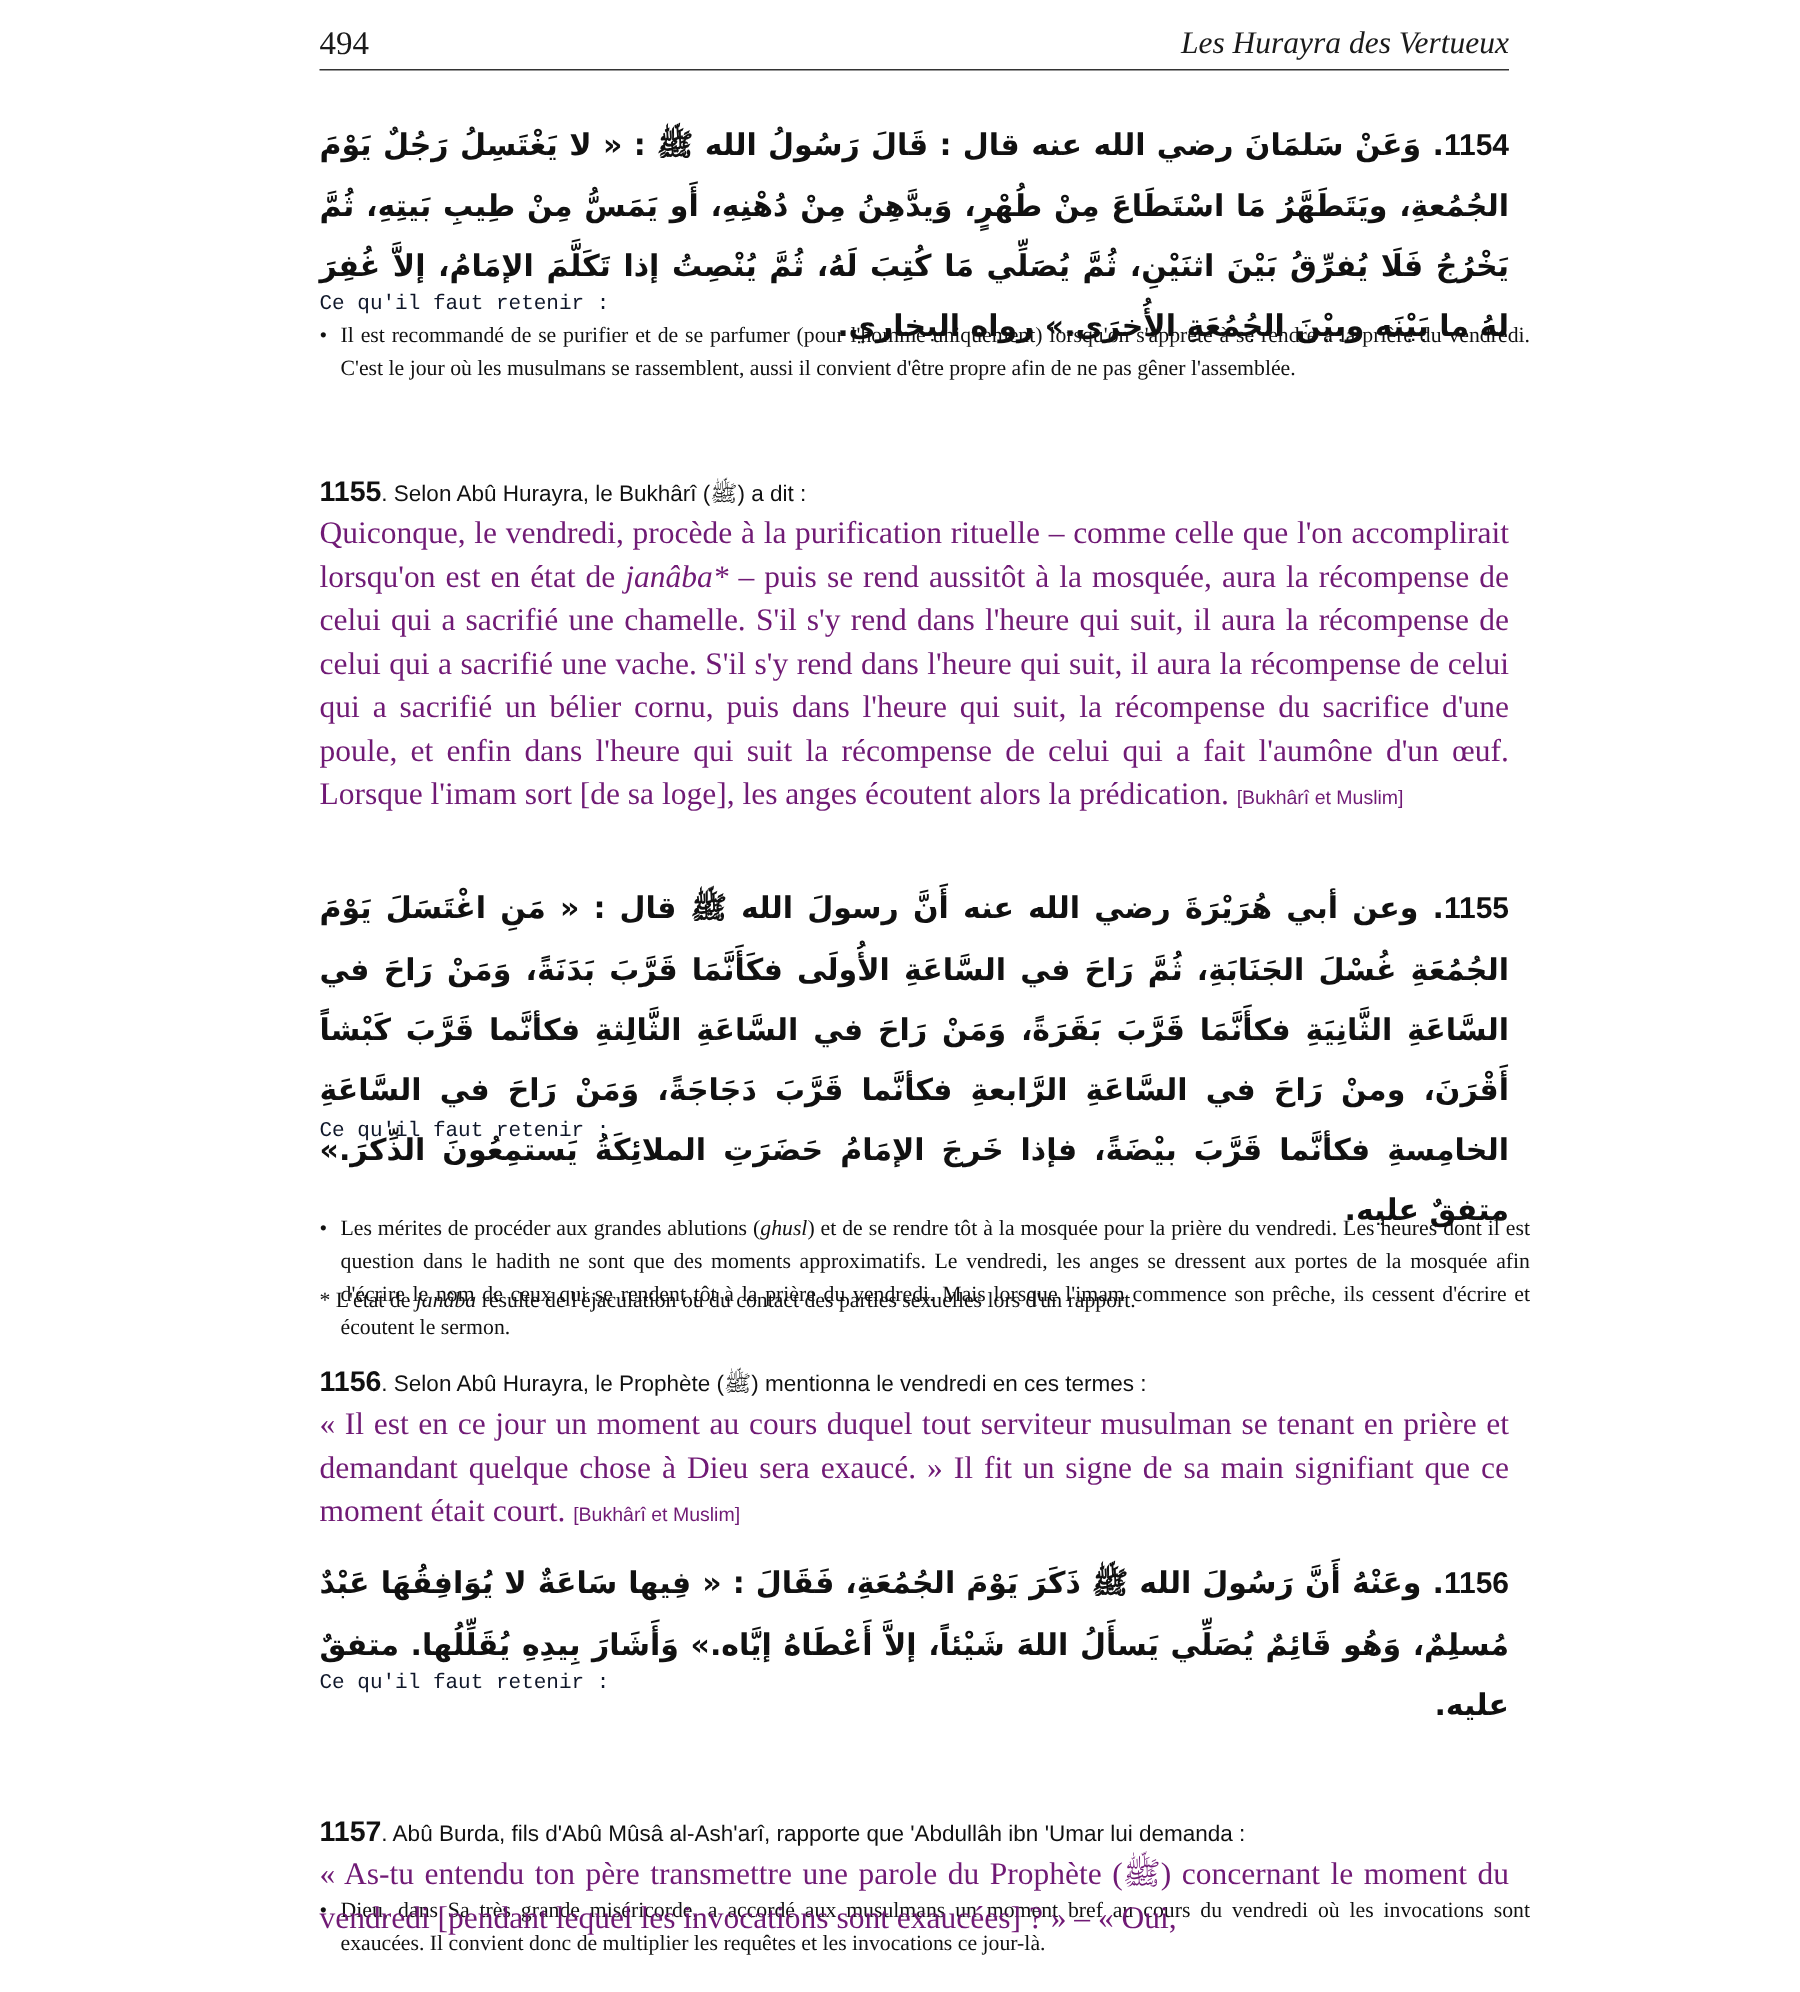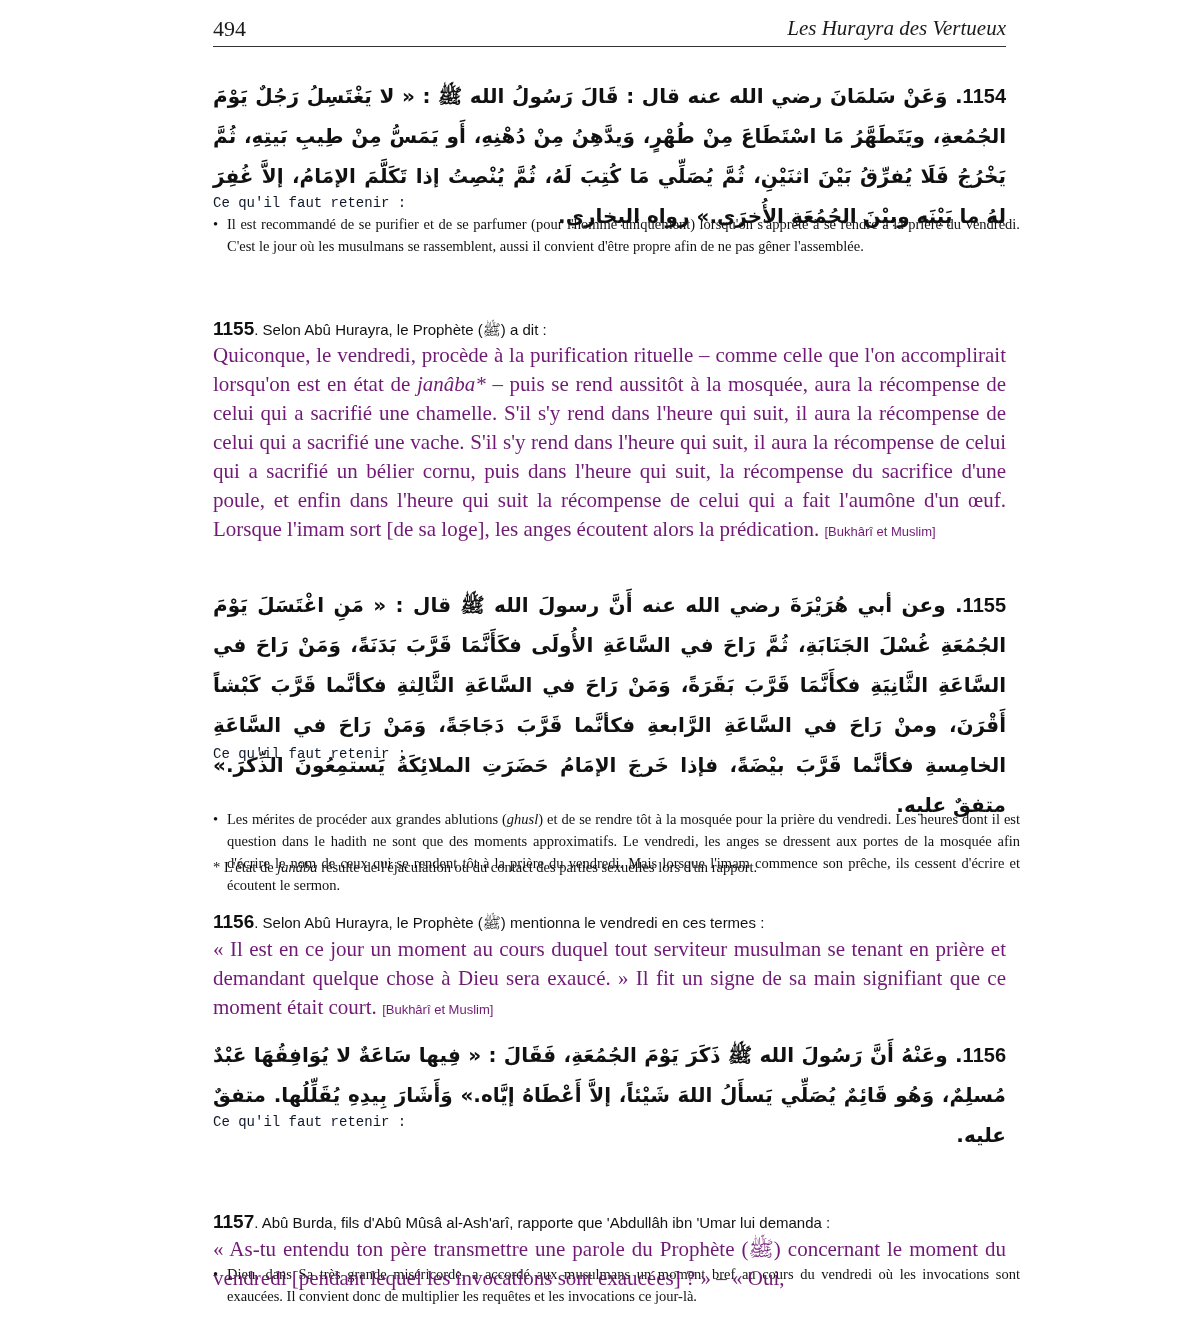--- a/index.html
+++ b/index.html
@@ -38,21 +38,21 @@
     <span class="num">1154</span><span>. وَعَنْ سَلمَانَ رضي الله عنه قال : قَالَ رَسُولُ الله ﷺ : « لا يَغْتَسِلُ رَجُلٌ يَوْمَ الجُمُعةِ، ويَتَطَهَّرُ مَا اسْتَطَاعَ مِنْ طُهْرٍ، وَيدَّهِنُ مِنْ دُهْنِهِ، أَو يَمَسُّ مِنْ طِيبِ بَيتِهِ، ثُمَّ يَخْرُجُ فَلَا يُفرِّقُ بَيْنَ اثنَيْنِ، ثُمَّ يُصَلِّي مَا كُتِبَ لَهُ، ثُمَّ يُنْصِتُ إذا تَكَلَّمَ الإمَامُ، إلاَّ غُفِرَ لهُ ما بَيْنَه وبيْنَ الجُمُعَةِ الأُخرَى.» رواه البخاري.</span>
   </div>
 
   <div class="block retain-label" style="top:194px;">Ce qu'il faut retenir :</div>
   <div class="block note" style="top:213px;">
     <span class="bullet">•</span>
     <span>Il est recommandé de se purifier et de se parfumer (pour l'homme uniquement) lorsqu'on s'apprête à se rendre à la prière du vendredi. C'est le jour où les musulmans se rassemblent, aussi il convient d'être propre afin de ne pas gêner l'assemblée.</span>
   </div>
 
   <div class="block hadith-head" style="top:318px;">
-    <span class="hnum">1155</span><span>. Selon Abû Hurayra, le Prophète (ﷺ) a dit :</span>
+    <span class="hnum">1155</span><span>. Selon Abû Hurayra, le Bukhârî (ﷺ) a dit :</span>
   </div>
   <div class="block translation" style="top:341px;">
     <span>Quiconque, le vendredi, procède à la purification rituelle – comme celle que l'on accomplirait lorsqu'on est en état de </span><em>janâba*</em><span> – puis se rend aussitôt à la mosquée, aura la récompense de celui qui a sacrifié une chamelle. S'il s'y rend dans l'heure qui suit, il aura la récompense de celui qui a sacrifié une vache. S'il s'y rend dans l'heure qui suit, il aura la récompense de celui qui a sacrifié un bélier cornu, puis dans l'heure qui suit, la récompense du sacrifice d'une poule, et enfin dans l'heure qui suit la récompense de celui qui a fait l'aumône d'un œuf. Lorsque l'imam sort [de sa loge], les anges écoutent alors la prédication. </span><span class="src">[Bukhârî et Muslim]</span>
   </div>
 
   <div class="block arabic" style="top:585px;">
     <span class="num">1155</span><span>. وعن أبي هُرَيْرَةَ رضي الله عنه أَنَّ رسولَ الله ﷺ قال : « مَنِ اغْتَسَلَ يَوْمَ الجُمُعَةِ غُسْلَ الجَنَابَةِ، ثُمَّ رَاحَ في السَّاعَةِ الأُولَى فكَأَنَّمَا قَرَّبَ بَدَنَةً، وَمَنْ رَاحَ في السَّاعَةِ الثَّانِيَةِ فكأَنَّمَا قَرَّبَ بَقَرَةً، وَمَنْ رَاحَ في السَّاعَةِ الثَّالِثةِ فكأنَّما قَرَّبَ كَبْشاً أَقْرَنَ، ومنْ رَاحَ في السَّاعَةِ الرَّابعةِ فكأنَّما قَرَّبَ دَجَاجَةً، وَمَنْ رَاحَ في السَّاعَةِ الخامِسةِ فكأنَّما قَرَّبَ بيْضَةً، فإذا خَرجَ الإمَامُ حَضَرَتِ الملائِكَةُ يَستمِعُونَ الذِّكرَ.» متفقٌ عليه.</span>
   </div>
 
   <div class="block retain-label" style="top:745px;">Ce qu'il faut retenir :</div>

